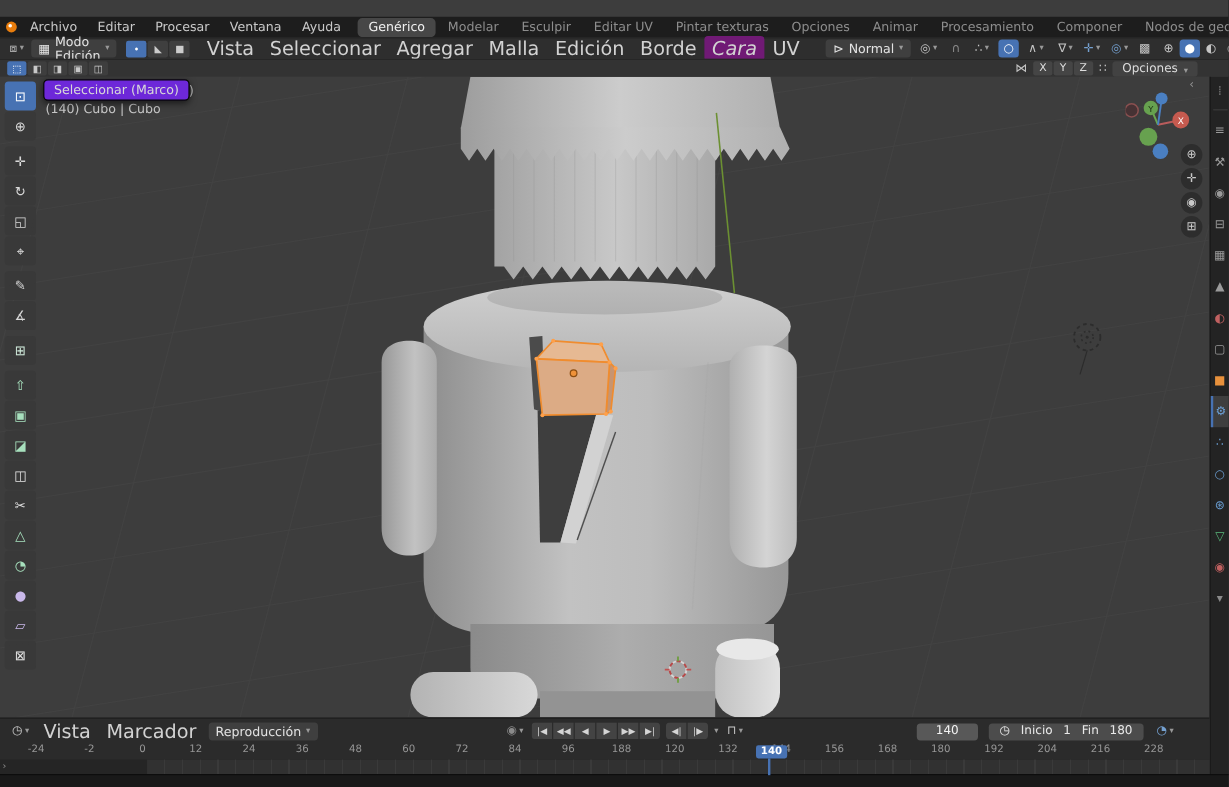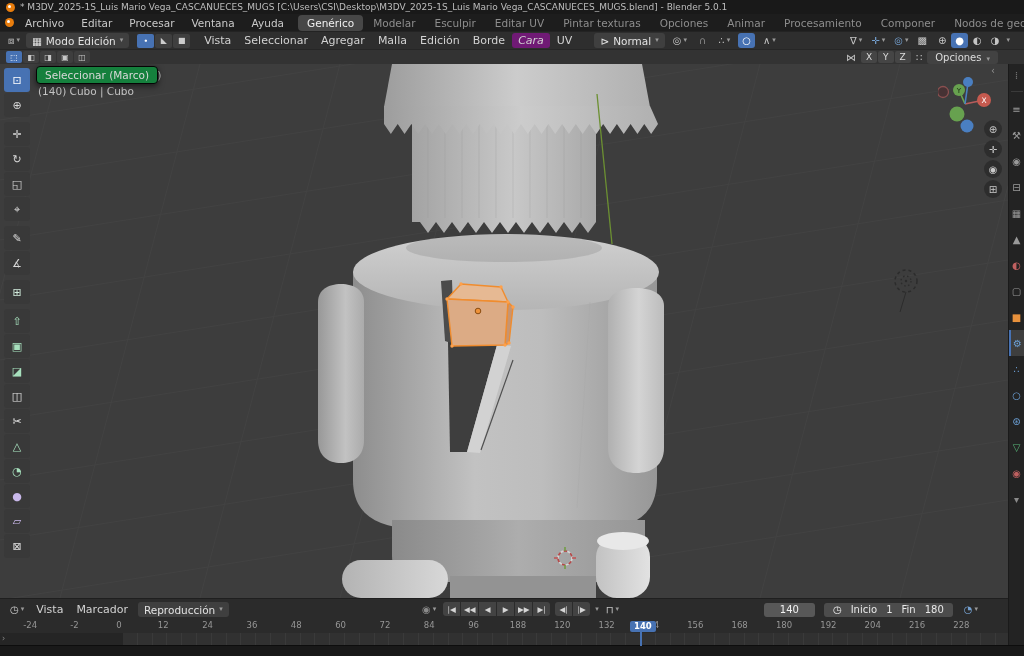--- a/index.html
+++ b/index.html
@@ -24,21 +24,21 @@
 
   
   .vheader{left:0;top:31px;width:1024px;height:18px;background:#2e2e2e;display:flex;align-items:center;gap:4px;padding:0 6px;border-top:1px solid #232323;}
   .hicon{font-size:10px;color:#c5c5c5;display:flex;align-items:center;gap:2px;padding:0 2px;}
   .caret{font-size:7px;color:#999;line-height:1;}
   .pill{display:flex;align-items:center;gap:4px;background:#3f3f3f;border-radius:3px;padding:1px 6px;font-size:10.5px;color:#e2e2e2;height:15px;}
   .smgroup{display:flex;gap:1px;margin:0 4px;}
   .smbtn{width:17px;height:14px;background:#3f3f3f;display:flex;align-items:center;justify-content:center;font-size:8px;color:#ccc;border-radius:2px;}
   .smbtn.active{background:#4772b3;color:#fff;}
   .hmenus{display:flex;align-items:center;gap:1px;}
-  .hmenu{font-size:11px;color:#d2d2d2;padding:1px 6px;border-radius:3px;}
+  .hmenu{font-size:16px;color:#d2d2d2;padding:1px 6px;border-radius:3px;}
   .hmenu.active{background:#701a75;font-style:italic;}
   .midtools{display:flex;align-items:center;gap:4px;margin-left:12px;}
   .hbtn{display:flex;align-items:center;gap:2px;padding:1px 4px;border-radius:3px;font-size:10px;color:#c5c5c5;height:15px;}
   .hbtn.active{background:#4772b3;color:#fff;}
   .vright{margin-left:auto;display:flex;align-items:center;gap:3px;padding-right:8px;}
   .shgroup{display:flex;gap:1px;}
 
   
   .tsettings{left:0;top:49px;width:1024px;height:15px;background:#333333;display:flex;align-items:center;gap:2px;padding:0 6px;border-top:1px solid #262626;}
   .mqbtn{width:16px;height:12px;background:#3e3e3e;display:flex;align-items:center;justify-content:center;font-size:8px;color:#c8c8c8;border-radius:2px;}
@@ -46,21 +46,21 @@
   .tsright{margin-left:auto;display:flex;align-items:center;gap:3px;padding-right:20px;}
   .axbtn{font-size:9px;color:#ddd;background:#454545;padding:0 5px;height:12px;border-radius:2px;display:flex;align-items:center;}
   .opill{display:flex;align-items:flex-end;gap:5px;background:#424242;border-radius:3px;padding:1px 8px;font-size:10px;color:#dcdcdc;height:13px;}
 
   
   .viewport{left:0;top:64px;width:1008px;height:534px;background:#3d3d3d;overflow:hidden;}
   .modelsvg{position:absolute;left:0;top:0;}
   .toolbar{position:absolute;left:4px;top:4px;width:26px;display:flex;flex-direction:column;gap:1px;z-index:3;}
   .tool{width:26px;height:24px;background:rgba(56,56,56,.92);border-radius:3px;display:flex;align-items:center;justify-content:center;font-size:11px;color:#d8d8d8;}
   .tool.active{background:#4772b3;color:#fff;}
-  .tooltip{position:absolute;left:36px;top:2px;background:#15803d;border:1px solid #050505;border-radius:4px;padding:2px 8px;font-size:10.5px;color:#d8d8d8;z-index:6;box-shadow:0 2px 6px rgba(0,0,0,.6);white-space:nowrap;}
+  .tooltip{position:absolute;left:36px;top:2px;background:#6d28d9;border:1px solid #050505;border-radius:4px;padding:2px 8px;font-size:10.5px;color:#d8d8d8;z-index:6;box-shadow:0 2px 6px rgba(0,0,0,.6);white-space:nowrap;}
   .ov1{position:absolute;left:40px;top:5px;font-size:11px;letter-spacing:.2px;color:#bdbdbd;z-index:5;white-space:nowrap;}
   .ov2{position:absolute;left:38px;top:21px;font-size:10.5px;color:#c6c6c6;z-index:5;white-space:nowrap;}
   .collapsearrow{position:absolute;left:991px;top:1px;color:#909090;font-size:10px;z-index:4;}
   .vbtn{position:absolute;left:984px;width:18px;height:18px;border-radius:50%;background:rgba(42,42,42,.85);color:#c9c9c9;display:flex;align-items:center;justify-content:center;font-size:10px;z-index:4;}
   .navgizmo{position:absolute;left:938px;top:10px;z-index:4;}
 
   
   .rightstrip{left:1008px;top:64px;width:16px;height:581px;background:#232323;border-left:1px solid #1a1a1a;display:flex;flex-direction:column;align-items:center;}
   .sdots{color:#6f6f6f;font-size:11px;line-height:1;margin:6px 0 8px;}
   .stripdiv{width:12px;height:1px;background:#3a3a3a;margin:2px 0 4px;}
@@ -88,24 +88,20 @@
   .texpand{position:absolute;left:2px;top:35px;font-size:8px;color:#8a8a8a;z-index:2;}
 
   
   .statusbar{left:0;top:645px;width:1024px;height:11px;background:#191919;border-top:1px solid #0d0d0d;}
 </style>
 </head>
 <body>
 
 <div class="stage">
 
-  <div class="abs titlebar">
-    <span class="blogo"></span>
-    <span class="title-text">* M3DV_2025-1S_Luis Mario Vega_CASCANUECES_MUGS [C:\Users\CSI\Desktop\M3DV_2025-1S_Luis Mario Vega_CASCANUECES_MUGS.blend] - Blender 5.0.1</span>
-  </div>
 
   <div class="abs topbar">
     <span class="blogo"></span>
     <div class="tb-menus">
 
     <span class="tmenu">Archivo</span>
         <span class="tmenu">Editar</span>
         <span class="tmenu">Procesar</span>
         <span class="tmenu">Ventana</span>
         <span class="tmenu">Ayuda</span>

